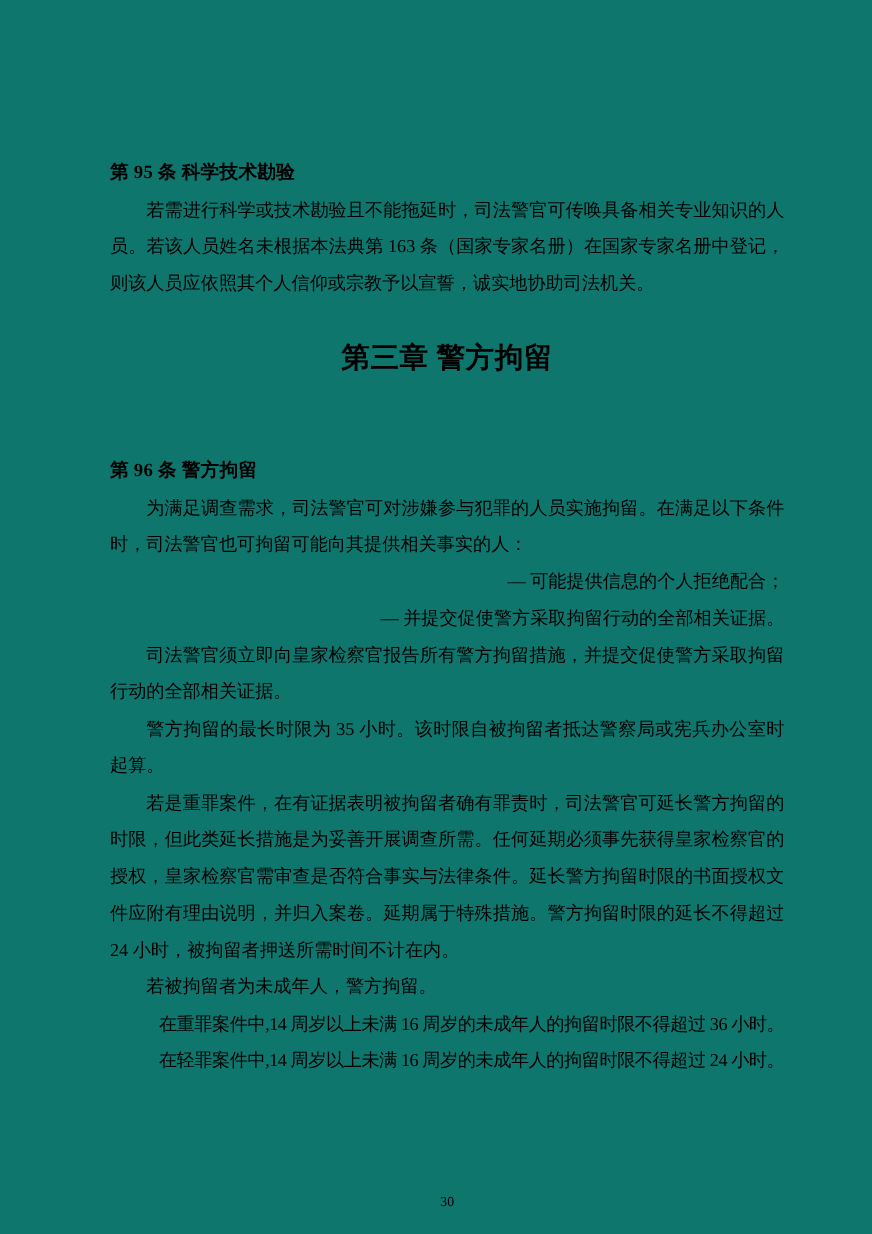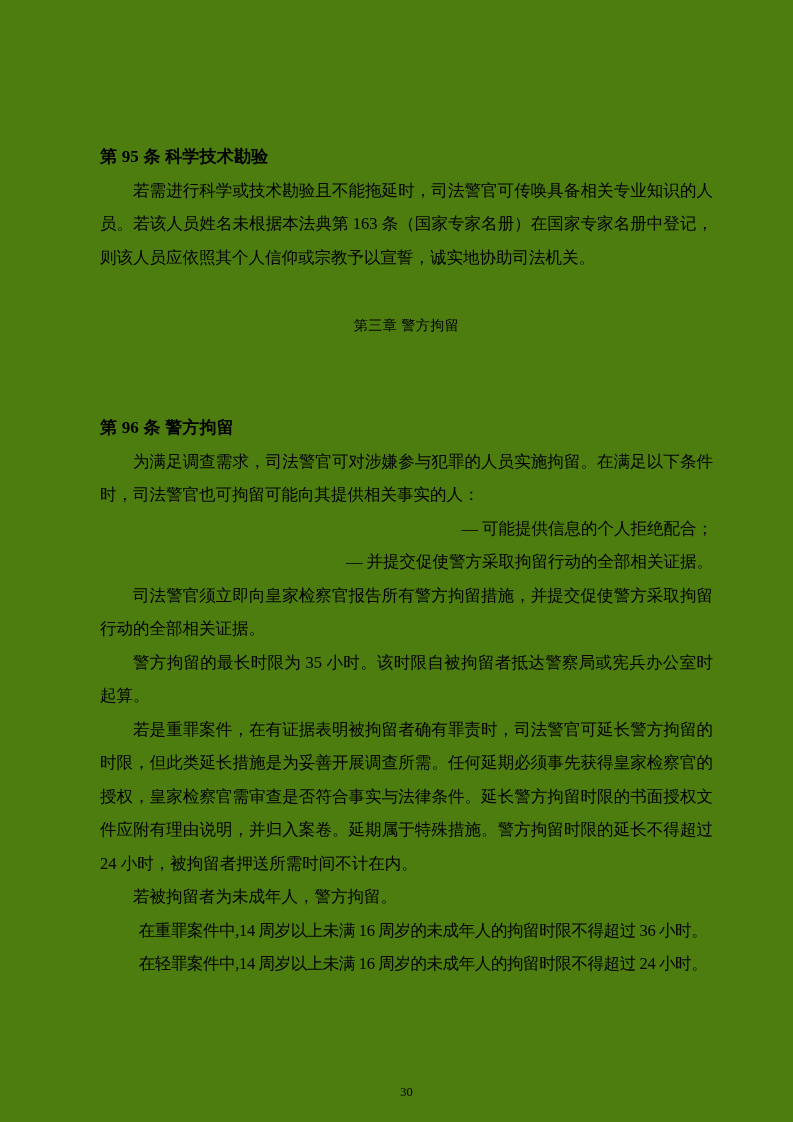--- a/index.html
+++ b/index.html
@@ -4,21 +4,21 @@
 <style>
   html, body {
     margin: 0;
     padding: 0;
     background: #ffffff;
   }
   .page {
     position: relative;
     width: 793px;
     height: 1122px;
-    background: #4d7c0f;
+    background: #0f766e;
     color: #000000;
     font-family: "Liberation Serif", "DejaVu Serif", serif;
     overflow: hidden;
   }
   .content {
     position: absolute;
     left: 100px;
     top: 140px;
     width: 613px;
   }
@@ -36,26 +36,26 @@
     line-height: 33.5px;
     text-align: justify;
     text-indent: 2em;
   }
   .para.bullet {
     text-align: right;
   }
   .para.oneline {
     white-space: nowrap;
     letter-spacing: -0.4px;
-    text-align: center;
+    text-align: right;
   }
   .chapter-heading {
     margin: 32px 0 65px 0;
-    font-size: 14px;
-    font-weight: normal;
+    font-size: 26px;
+    font-weight: bold;
     line-height: 40px;
     text-align: center;
     text-indent: 0;
     letter-spacing: 0.5px;
   }
   .page-number {
     position: absolute;
     left: 100px;
     top: 1038px;
     width: 613px;

